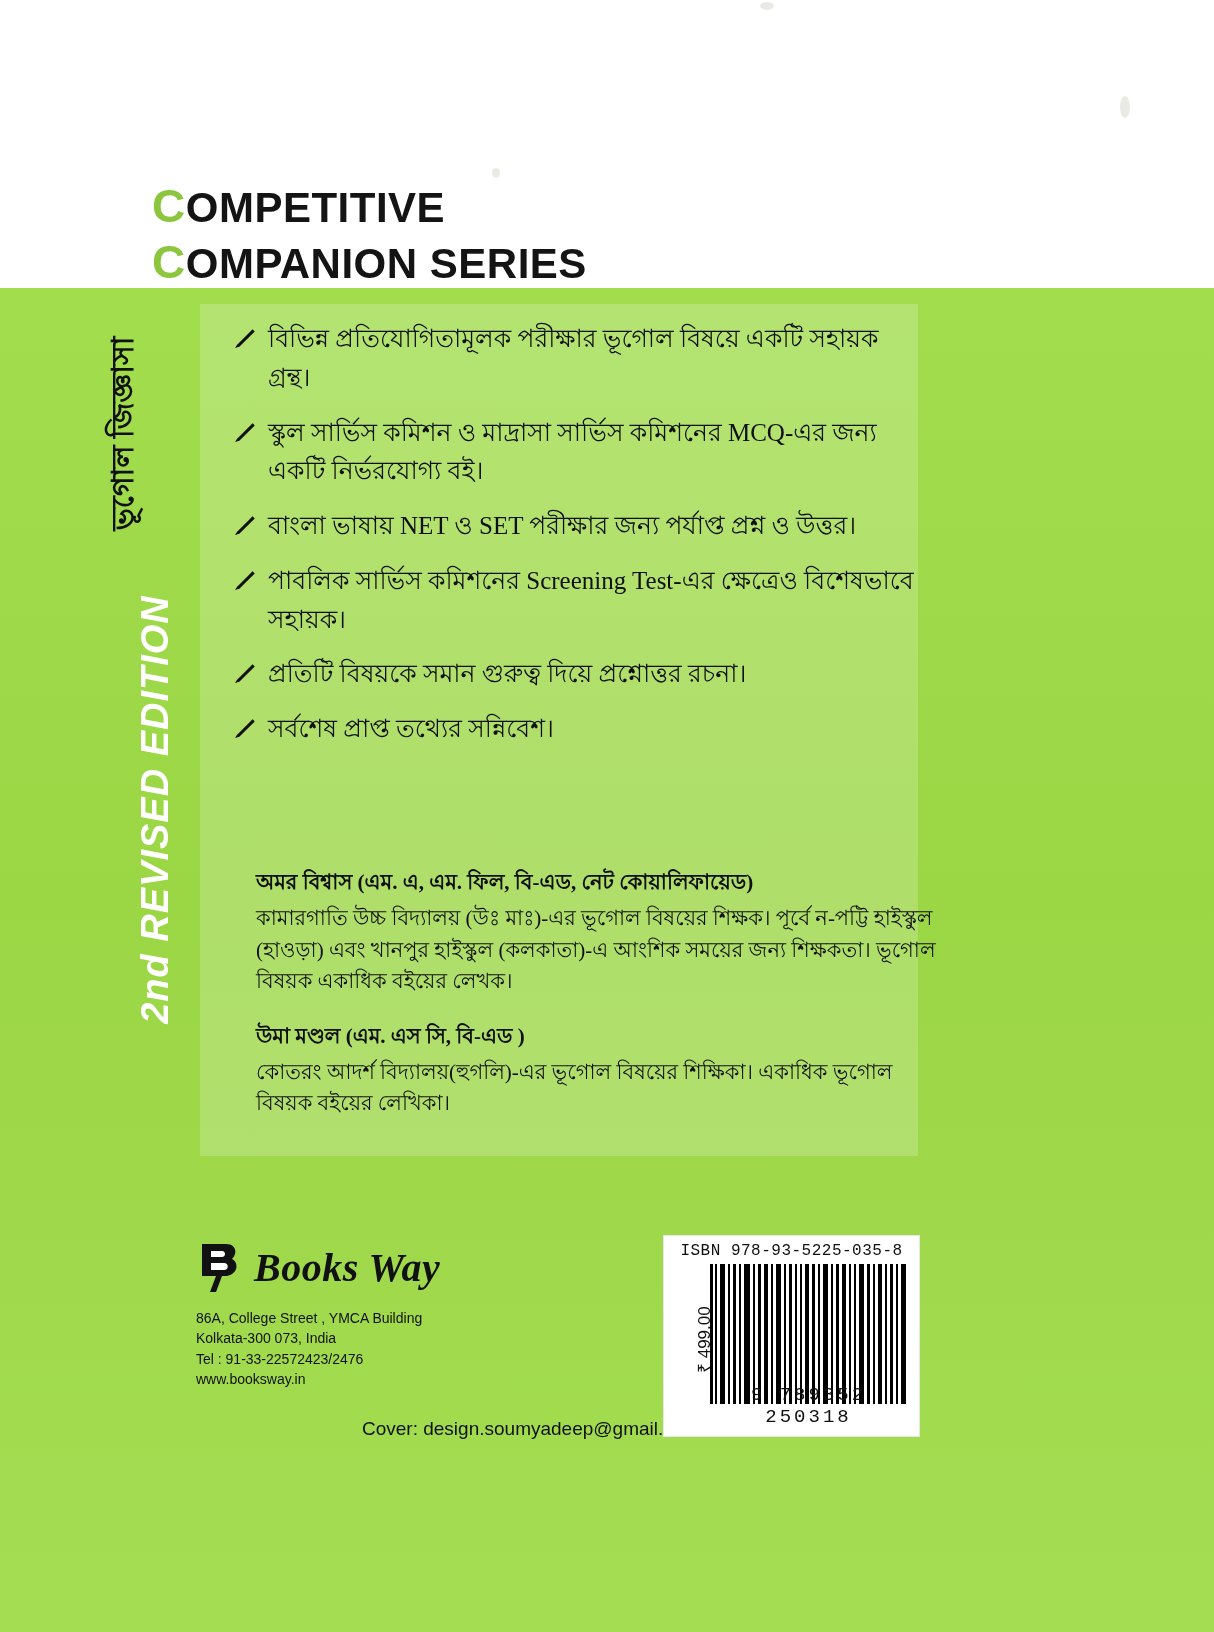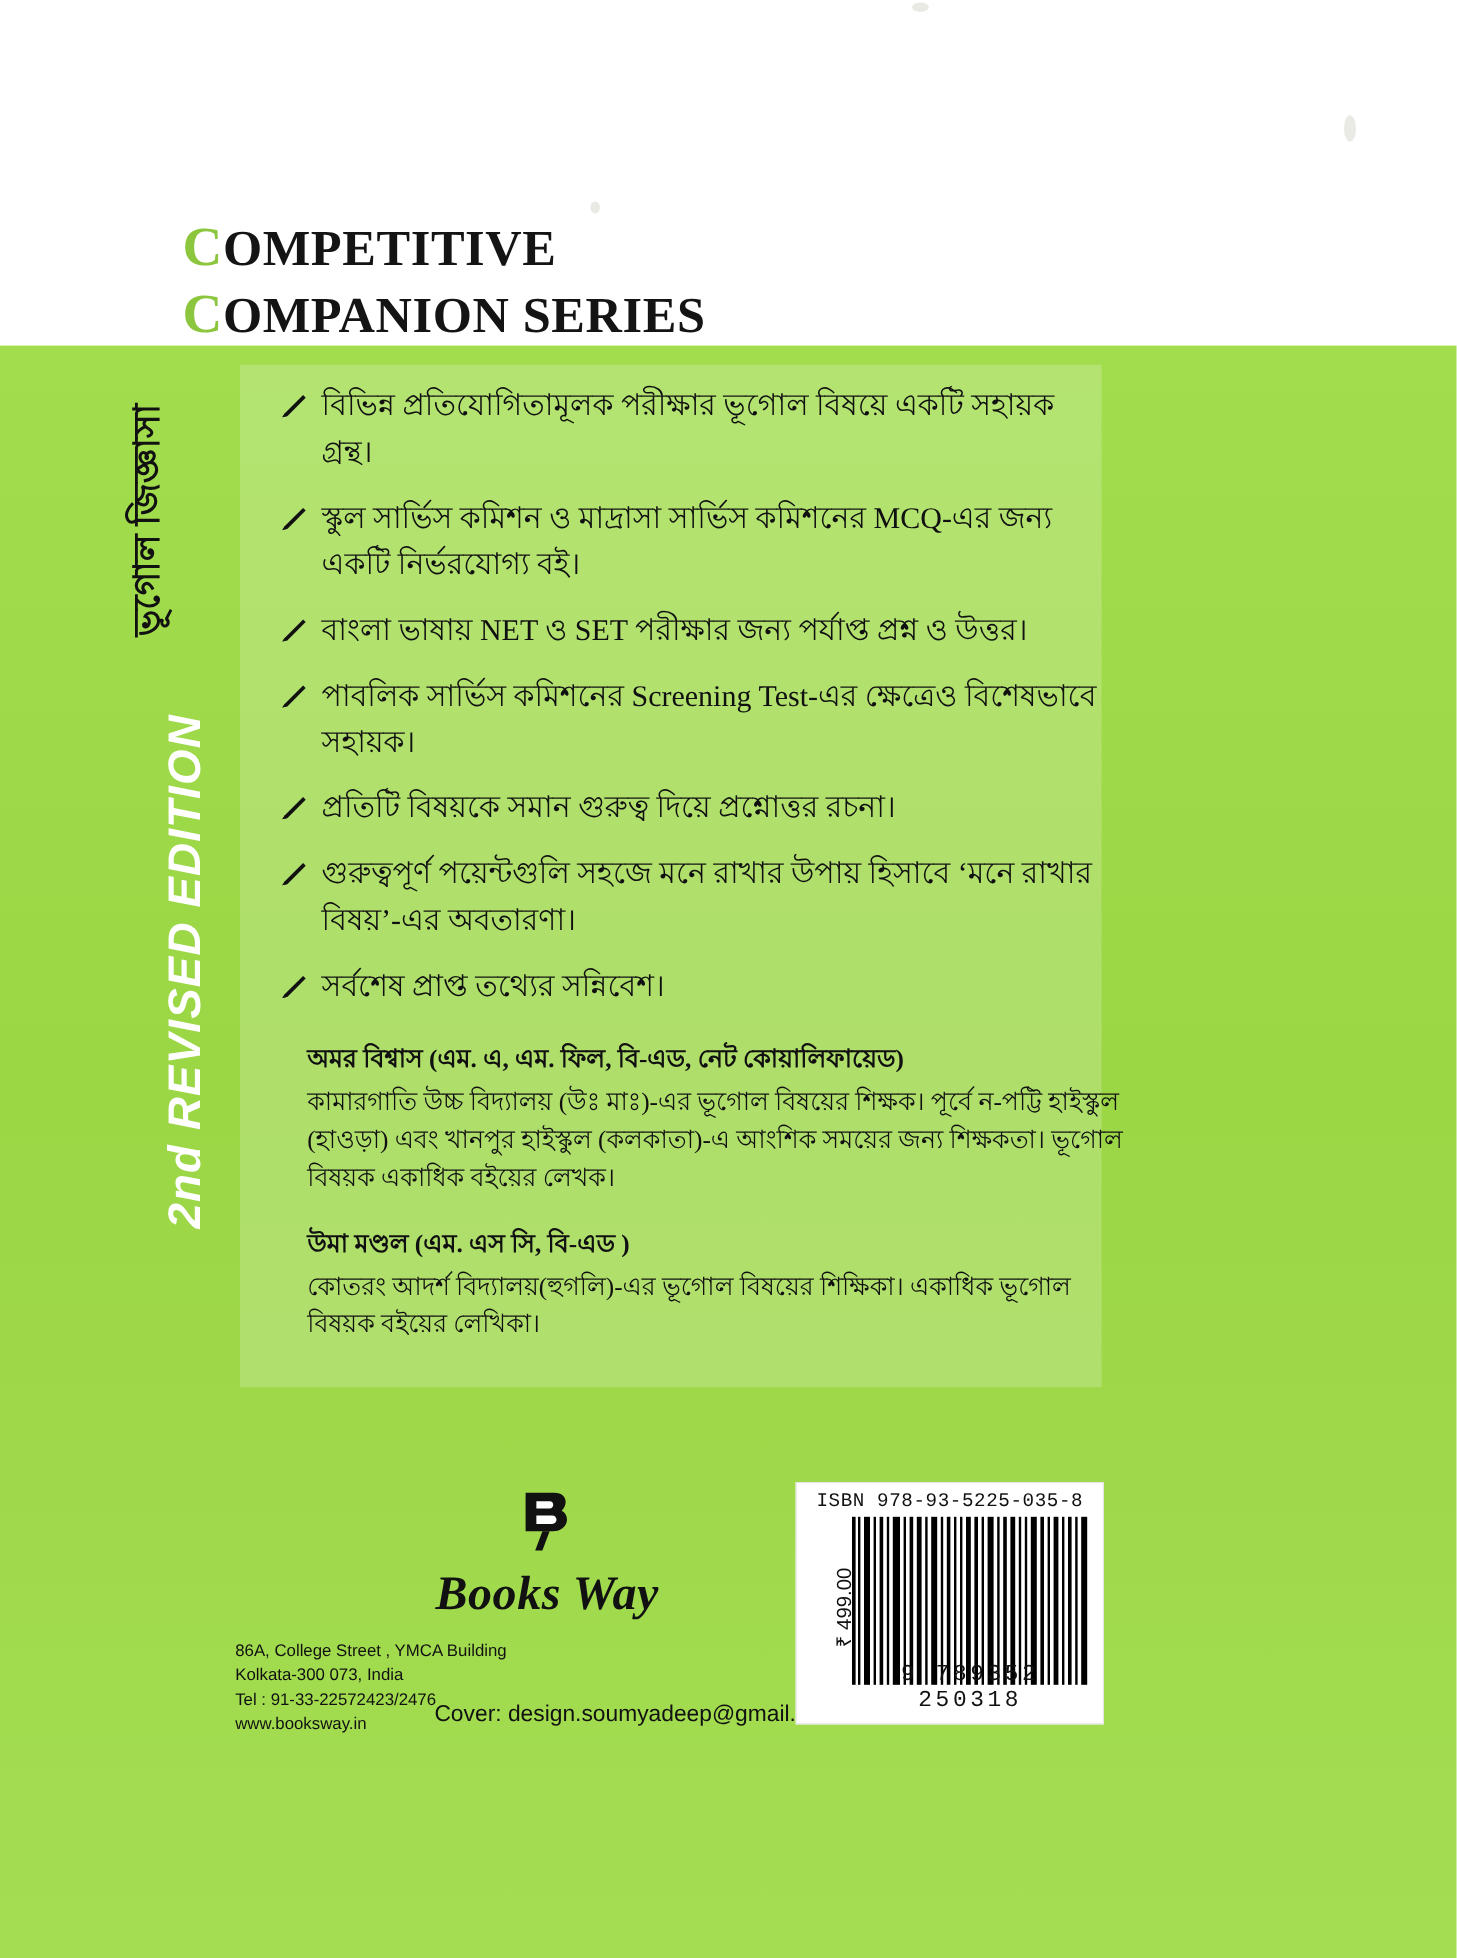--- a/index.html
+++ b/index.html
@@ -22,21 +22,21 @@
     position: absolute;
     left: 0; top: 0;
     width: 1214px;
     height: 288px;
     background: #ffffff;
   }
   .series-title {
     position: absolute;
     left: 152px;
     top: 178px;
-    font-family: Liberation Serif, serif;
+    font-family: Liberation Sans, sans-serif;
     font-weight: bold;
     font-size: 42px;
     letter-spacing: 0.5px;
     color: #141414;
     line-height: 1.22;
     white-space: nowrap;
   }
   .series-title .dropcap {
     color: #8cc63e;
     font-size: 46px;
@@ -139,21 +139,20 @@
   .publisher {
     position: absolute;
     left: 196px;
     top: 952px;
     width: 520px;
   }
   .logo-row {
     display: flex;
     align-items: center;
     gap: 10px;
-    flex-direction: column;
   }
   .logo-b {
     width: 48px;
     height: 54px;
     position: relative;
     display: inline-block;
   }
   .logo-name {
     font-family: "Liberation Serif", serif;
     font-style: italic;
@@ -303,27 +302,20 @@
 
 
       <div class="bullet">
         <svg class="pen-icon" viewBox="0 0 24 24">
             <path d="M3 20 L7 19 L21 5 L19 3 L5 17 Z" fill="#111"></path>
             <path d="M3 20 L5 17 L7 19 Z" fill="#111"></path>
           </svg>
         <span>প্রতিটি বিষয়কে সমান গুরুত্ব দিয়ে প্রশ্নোত্তর রচনা।</span>
       </div>
 
-      <div class="bullet">
-        <svg class="pen-icon" viewBox="0 0 24 24">
-            <path d="M3 20 L7 19 L21 5 L19 3 L5 17 Z" fill="#111"></path>
-            <path d="M3 20 L5 17 L7 19 Z" fill="#111"></path>
-          </svg>
-        <span>গুরুত্বপূর্ণ পয়েন্টগুলি সহজে মনে রাখার উপায় হিসাবে ‘মনে রাখার বিষয়’-এর অবতারণা।</span>
-      </div>
 
       <div class="bullet">
         <svg class="pen-icon" viewBox="0 0 24 24">
             <path d="M3 20 L7 19 L21 5 L19 3 L5 17 Z" fill="#111"></path>
             <path d="M3 20 L5 17 L7 19 Z" fill="#111"></path>
           </svg>
         <span>সর্বশেষ প্রাপ্ত তথ্যের সন্নিবেশ।</span>
       </div>
 
     </div>

